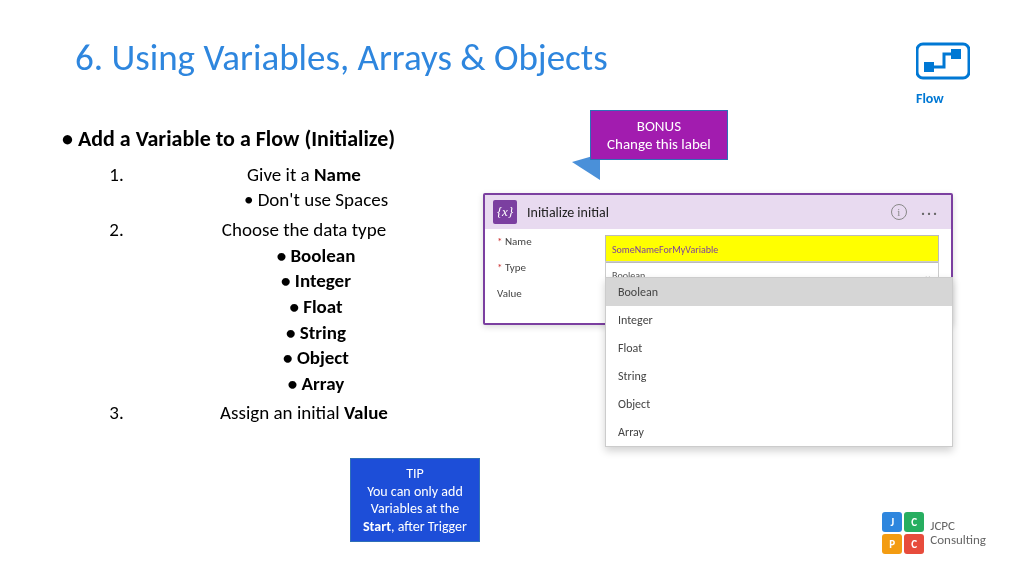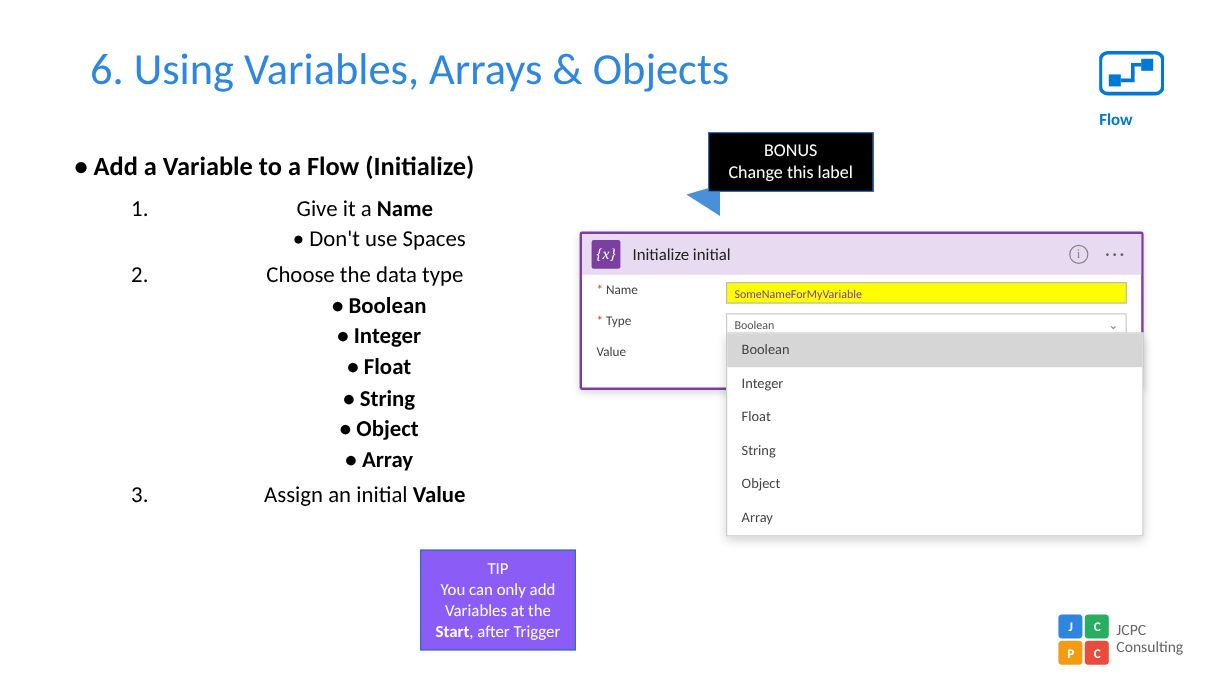--- a/index.html
+++ b/index.html
@@ -27,35 +27,35 @@
   .content .top-heading::before { content: "• "; margin-left: -18px; }
   .content ol { list-style: decimal; padding-left: 48px; margin-top: 6px; text-align: center; }
   .content ol > li { padding: 2px 0; }
   .content ul.sub { list-style: none; padding-left: 24px; }
   .content ul.sub li::before { content: "• "; }
   .content .b { font-weight: 700; }
 
   
   .bonus-box {
     position: absolute; left: 590px; top: 110px;
-    background: #000000; color: #fff; border: 1px solid #2E6FB8;
+    background: #a21caf; color: #fff; border: 1px solid #2E6FB8;
     padding: 6px 16px; font-size: 15px; text-align: center;
   }
   .bonus-point {
     position: absolute; left: 572px; top: 154px;
     width: 0; height: 0;
     border-right: 28px solid #4A90D9;
     border-top: 8px solid transparent;
     border-bottom: 18px solid transparent;
   }
 
   
   .tip-box {
     position: absolute; left: 350px; top: 458px;
-    background: #8b5cf6; color: #fff; border: 1px solid #2E6FB8;
+    background: #1d4ed8; color: #fff; border: 1px solid #2E6FB8;
     padding: 6px 12px; font-size: 14px; text-align: center; line-height: 1.25;
   }
   .tip-box .b { font-weight: 700; }
 
   
   .card {
     position: absolute; left: 483px; top: 193px; width: 470px;
     border: 2px solid #7B3FA0; border-radius: 2px; background: #fff;
     box-shadow: 0 2px 6px rgba(0,0,0,0.15);
   }
@@ -73,21 +73,21 @@
     width: 16px; height: 16px; border: 1.5px solid #888; border-radius: 50%;
     display: flex; align-items: center; justify-content: center;
     font-size: 11px; color: #888; font-family: serif;
   }
   .card-header .dots { color: #666; font-size: 16px; letter-spacing: 2px; padding: 0 4px; }
   .card-body { padding: 6px 12px 10px 12px; }
   .card-row { display: flex; align-items: flex-start; height: 26px; }
   .card-row .lbl { width: 108px; font-size: 11px; color: #444; }
   .card-row .lbl .req { color: #C33; }
   .card-row .field {
-    flex: 1; height: 18px; border: 1px solid #ccc; font-size: 10px;
+    flex: 1; height: 28px; border: 1px solid #ccc; font-size: 10px;
     padding: 1px 6px; display: flex; align-items: center;
   }
   .card-row .field.name-field { background: #FFFF00; color: #7B3FA0; border-color: #bbb; }
   .card-row .field.type-field { justify-content: space-between; color: #555; }
   .chev { font-size: 10px; color: #888; }
 
   
   .dropdown {
     position: absolute; left: 605px; top: 277px; width: 348px;
     background: #fff; border: 1px solid #ccc;

